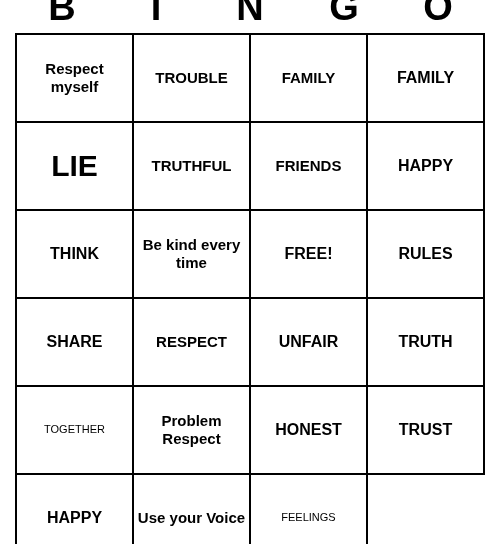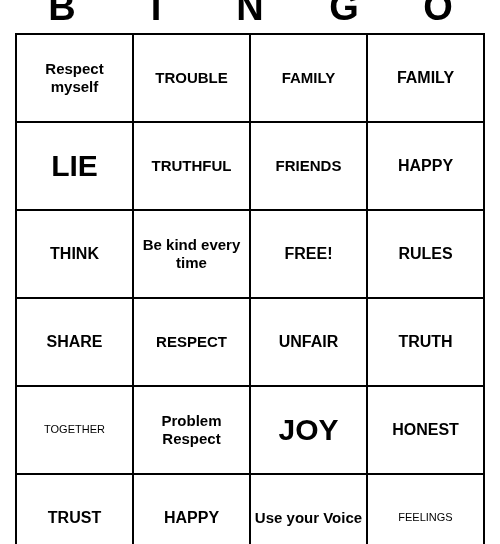--- a/index.html
+++ b/index.html
@@ -143,23 +143,20 @@
       <div class="bingo-cell">
         <span class="cell-text large">TRUTH</span>
       </div>
       <div class="bingo-cell">
         <span class="cell-text small">TOGETHER</span>
       </div>
       <div class="bingo-cell">
         <span class="cell-text medium">Problem Respect</span>
       </div>
       <div class="bingo-cell">
-        <span class="cell-text xlarge">JOY</span>
-      </div>
-      <div class="bingo-cell">
         <span class="cell-text large">HONEST</span>
       </div>
       <div class="bingo-cell">
         <span class="cell-text large">TRUST</span>
       </div>
       <div class="bingo-cell">
         <span class="cell-text large">HAPPY</span>
       </div>
       <div class="bingo-cell">
         <span class="cell-text medium">Use your Voice</span>

